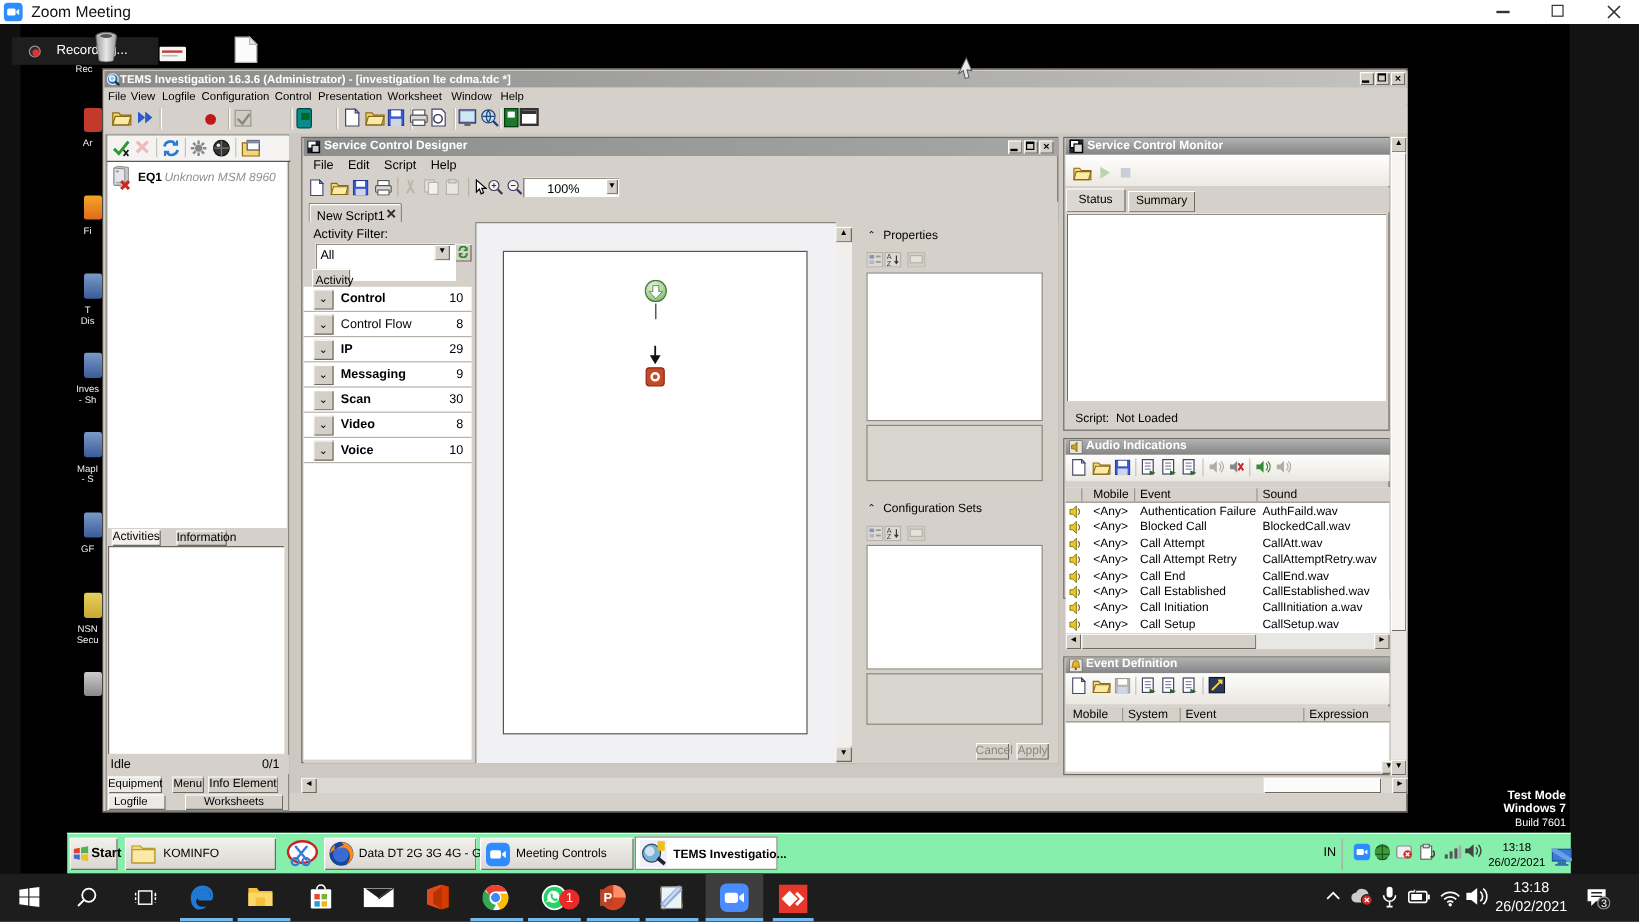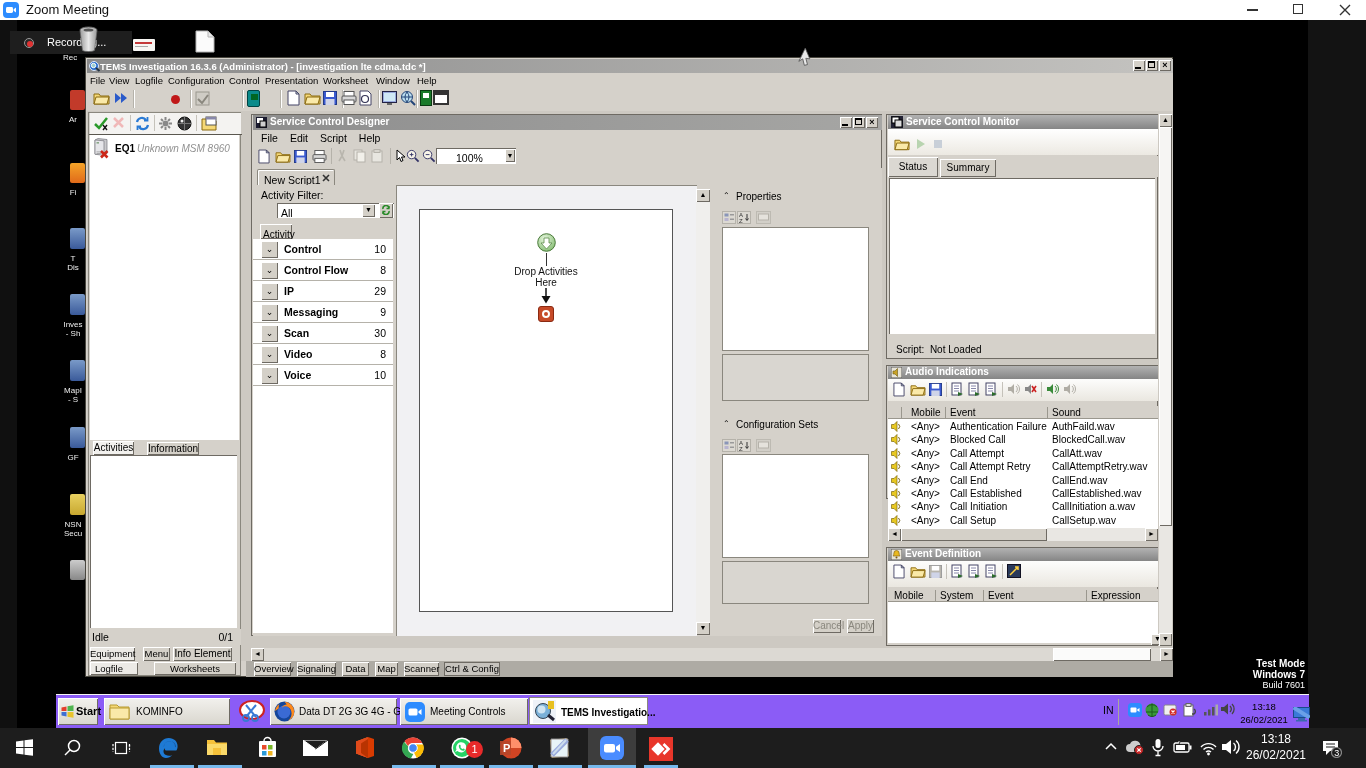--- a/index.html
+++ b/index.html
@@ -214,21 +214,21 @@
           <path d="M9 13 l6.5 6.5 M15.5 13 L9 19.5" stroke="#cc2618" stroke-width="2.6"></path>
         </svg>
       <span class="a txt s10" style="left:25px;top:8px;font-weight:bold">EQ1</span>
       <span class="a txt s10" style="left:47px;top:8px;color:#909090;font-style:italic">Unknown MSM 8960</span>
     </div>
 
     <div class="a" style="left:0;top:327px;width:153px;height:15px">
       <div class="a raised" style="left:4px;top:1px;width:41px;height:14px;background:#f2f1ee">
           <div class="txt s10" style="text-align:center;line-height:14px">Activities</div>
         </div>
-      <div class="a raised" style="left:58px;top:2px;width:52px;height:13px">
+      <div class="a raised" style="left:58px;top:2px;width:42px;height:13px">
           <div class="txt s10" style="text-align:center;line-height:13px">Information</div>
         </div>
     </div>
     <div class="a sunk" style="left:1px;top:342px;width:147px;height:173px;background:#fff"></div>
     <div class="a" style="left:1px;top:516px;width:151px;height:16px;background:#d5d1ca">
       <span class="a txt" style="left:2px;top:2px">Idle</span>
         <span class="a txt" style="right:8px;top:2px">0/1</span>
     </div>
     <div class="a" style="left:0;top:534px;width:153px;height:15px">
       <div class="a raised" style="left:1px;top:0;width:45px;height:14px;background:#eceae6">
@@ -326,21 +326,21 @@
         <span class="txt" style="margin-left:6px;line-height:15px">New Script1</span>
         <svg class="a" style="left:64px;top:4px" width="8" height="8" viewBox="0 0 8 8">
             <path d="M1 1 7 7 M7 1 1 7" stroke="#333" stroke-width="1.6"></path>
           </svg>
       </div>
     </div>
 
     <div class="a" style="left:1px;top:70px;width:629px;height:451px;background:#d5d1ca">
 
       <span class="a txt" style="left:8px;top:4px">Activity Filter:</span>
-      <div class="a sunk" style="left:24px;top:18px;width:117px;height:15px;background:#fff"><span class="txt" style="margin-left:4px;line-height:15px">All</span></div>
+      <div class="a sunk" style="left:10px;top:18px;width:117px;height:31px;background:#fff"><span class="txt" style="margin-left:4px;line-height:15px">All</span></div>
       <div class="a raised" style="left:109px;top:19px;width:13px;height:13px">
           <div class="arr" style="line-height:12px">▼</div>
         </div>
       <div class="a raised" style="left:126px;top:18px;width:14px;height:15px"><svg style="margin:2px" width="10" height="10" viewBox="0 0 10 10">
             <path d="M2 4 a3 3 0 0 1 6-1 M8 6 a3 3 0 0 1-6 1" stroke="#2a8a2a" stroke-width="1.6" fill="none"></path>
             <path d="M8 1 v2.5 h-2.5 M2 9 v-2.5 h2.5" fill="none" stroke="#2a8a2a" stroke-width="1.3"></path>
           </svg></div>
       <div class="a raised" style="left:7px;top:39px;width:32px;height:15px"><span class="txt s10" style="margin-left:3px;line-height:15px">Activity</span></div>
 
       <div class="a" style="left:0;top:54px;width:140px;height:394px;background:#fff" id="alist">
@@ -348,21 +348,21 @@
             <div class="a raised" style="left:8px;top:2px;width:17px;height:17px">
               <div class="arr" style="line-height:16px;font-size:9px">⌄</div>
             </div>
             <span class="a txt" style="left:31px;top:4px;font-weight:bold">Control</span>
             <span class="a txt" style="right:7px;top:4px">10</span>
           </div>
           <div class="a" style="left:0;top:21px;width:140px;height:21px;border-bottom:1px solid #b5b2aa">
             <div class="a raised" style="left:8px;top:2px;width:17px;height:17px">
               <div class="arr" style="line-height:16px;font-size:9px">⌄</div>
             </div>
-            <span class="a txt" style="left:31px;top:4px;font-weight:bold">Control Flow</span>
+            <span class="a txt" style="left:31px;top:4px;font-weight:normal">Control Flow</span>
             <span class="a txt" style="right:7px;top:4px">8</span>
           </div>
           <div class="a" style="left:0;top:42px;width:140px;height:21px;border-bottom:1px solid #b5b2aa">
             <div class="a raised" style="left:8px;top:2px;width:17px;height:17px">
               <div class="arr" style="line-height:16px;font-size:9px">⌄</div>
             </div>
             <span class="a txt" style="left:31px;top:4px;font-weight:bold">IP</span>
             <span class="a txt" style="right:7px;top:4px">29</span>
           </div>
           <div class="a" style="left:0;top:63px;width:140px;height:21px;border-bottom:1px solid #b5b2aa">
@@ -402,21 +402,20 @@
               <defs>
                 <radialGradient id="gg" cx="0.4" cy="0.3" r="0.8">
                   <stop offset="0" stop-color="#e8f7e0"></stop>
                   <stop offset="1" stop-color="#7db86a"></stop>
                 </radialGradient>
               </defs>
               <circle cx="9.5" cy="9.5" r="8.8" fill="url(#gg)" stroke="#4a7a3a"></circle>
               <path d="M7 5 h5 v5 h3 l-5.5 6 -5.5-6 h3 z" fill="#fff" stroke="#5a8a4a" stroke-width="0.8"></path>
             </svg>
           <div class="a" style="left:126px;top:43px;width:1px;height:13px;background:#333"></div>
-          <div class="a" style="left:0;top:56px;width:252px;text-align:center;font-size:10px;color:#111">Drop Activities<br>Here</div>
           <svg class="a" style="left:120px;top:78px" width="12" height="16" viewBox="0 0 12 16">
               <path d="M6 0 v10" stroke="#111" stroke-width="1.5"></path>
               <path d="M1.5 8 L6 15.5 10.5 8z" fill="#111"></path>
             </svg>
           <div class="a" style="left:118px;top:96px;width:16px;height:16px;background:#c64a28;border-radius:3px;border:1px solid #8a2a12">
               <div class="a" style="left:3px;top:3px;width:8px;height:8px;border:2.5px solid #fff;border-radius:50%"></div>
             </div>
         </div>
       </div>
     </div>
@@ -717,40 +716,20 @@
   <div class="a" style="left:165px;top:590px;width:922px;height:13px;background:#dcd9d3">
     <div class="a raised" style="left:0;top:0;width:13px;height:13px">
         <div class="arr" style="line-height:12px">◄</div>
       </div>
     <div class="a raised" style="left:909px;top:0;width:13px;height:13px">
         <div class="arr" style="line-height:12px">►</div>
       </div>
     <div class="a raised" style="left:802px;top:0;width:98px;height:13px;background:#fbfbfa"></div>
   </div>
 
-  <div class="a" style="left:160px;top:603px;width:927px;height:16px;background:#aeaba4" id="doctabs">
-    <div class="a raised" style="left:8px;top:1px;width:37px;height:14px">
-        <div class="txt" style="font-size:9.5px;text-align:center;line-height:14px">Overview</div>
-      </div>
-    <div class="a raised" style="left:51px;top:1px;width:39px;height:14px">
-        <div class="txt" style="font-size:9.5px;text-align:center;line-height:14px">Signaling</div>
-      </div>
-    <div class="a raised" style="left:96px;top:1px;width:27px;height:14px">
-        <div class="txt" style="font-size:9.5px;text-align:center;line-height:14px">Data</div>
-      </div>
-    <div class="a raised" style="left:129px;top:1px;width:23px;height:14px">
-        <div class="txt" style="font-size:9.5px;text-align:center;line-height:14px">Map</div>
-      </div>
-    <div class="a raised" style="left:158px;top:1px;width:35px;height:14px">
-        <div class="txt" style="font-size:9.5px;text-align:center;line-height:14px">Scanner</div>
-      </div>
-    <div class="a" style="left:198px;top:1px;width:56px;height:14px;background:#c6c3bd;border:1px solid #6e6a63">
-        <div class="txt" style="font-size:9.5px;text-align:center;line-height:12px">Ctrl &amp; Config</div>
-      </div>
-  </div>
 </div>
 
 <svg class="a" style="left:797px;top:47px" width="14" height="20" viewBox="0 0 14 20">
     <path d="M7 1 L13 11 H9 l2.5 6 -3 1.2 L6 12 2.5 15z" fill="#e8e8e8" stroke="#555" stroke-width="0.8" transform="rotate(8 7 10)"></path>
   </svg>
 
 <div class="a" style="left:10px;top:31px;width:122px;height:23px;background:#1e1e1e">
   <div class="a" style="left:14px;top:7px;width:10px;height:10px;border-radius:50%;background:#2a2a2a;border:1px solid #999"></div>
   <div class="a" style="left:17px;top:10px;width:6px;height:6px;border-radius:50%;background:#e03232"></div>
   <div class="a" style="left:37px;top:5px;color:#fff;font-size:11px">Recording...</div>
@@ -762,21 +741,21 @@
         <stop offset="0" stop-color="#9a9a9a"></stop>
         <stop offset="0.5" stop-color="#e8e8e8"></stop>
         <stop offset="1" stop-color="#9a9a9a"></stop>
       </linearGradient>
     </defs>
     <ellipse cx="10.5" cy="4" rx="8.5" ry="3" fill="#bbb" stroke="#666"></ellipse>
     <path d="M2 4.5 L4.5 24.5 a6.5 1.8 0 0 0 12 0 L19 4.5" fill="url(#bing)" stroke="#666" stroke-width="0.7"></path>
     <ellipse cx="10.5" cy="4" rx="5" ry="1.6" fill="#555"></ellipse>
   </svg>
 
-<div class="a" style="left:56px;top:694px;width:1253px;height:34px;background:#8b5cf6;border-top:1px solid #f6f5f2" id="w7bar">
+<div class="a" style="left:56px;top:694px;width:1253px;height:34px;background:#86efac;border-top:1px solid #f6f5f2" id="w7bar">
   <div class="a raised" style="left:2px;top:3px;width:40px;height:27px;background:linear-gradient(#f2f1ed,#d9d6ce)">
     <svg class="a" style="left:3px;top:7px" width="13" height="13" viewBox="0 0 13 13">
         <path d="M0.5 2.5 5.5 1.5 V6 H0.5z" fill="#e43f2c"></path>
         <path d="M6.5 1.3 12.5 0.3 V6 H6.5z" fill="#4fb54f"></path>
         <path d="M0.5 7 H5.5 V11.5 L0.5 10.5z" fill="#3f6fd4"></path>
         <path d="M6.5 7 H12.5 V12.7 L6.5 11.7z" fill="#e8c32c"></path>
       </svg>
     <span class="a" style="left:18px;top:7px;font-size:11px;font-weight:bold;color:#000">Start</span>
   </div>
   <div class="a raised" style="left:48px;top:3px;width:126px;height:27px;background:linear-gradient(#f2f1ed,#d9d6ce)">

